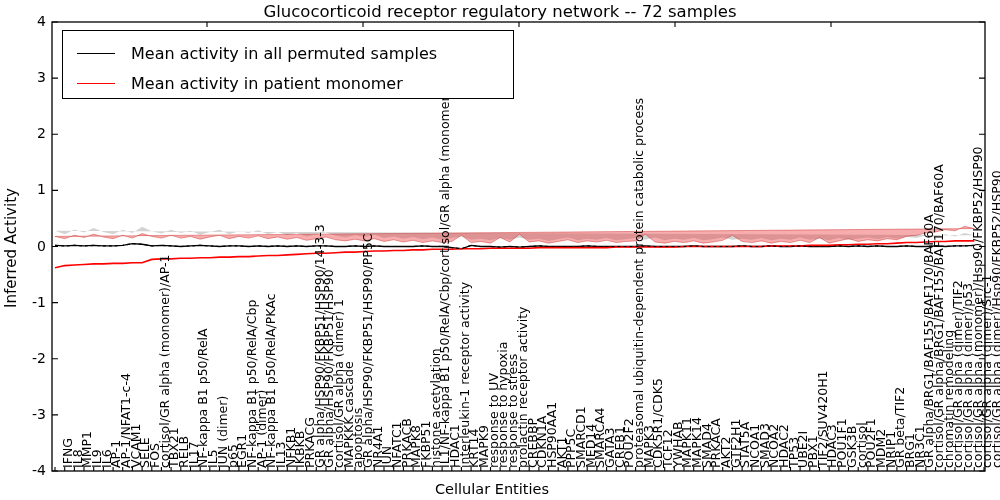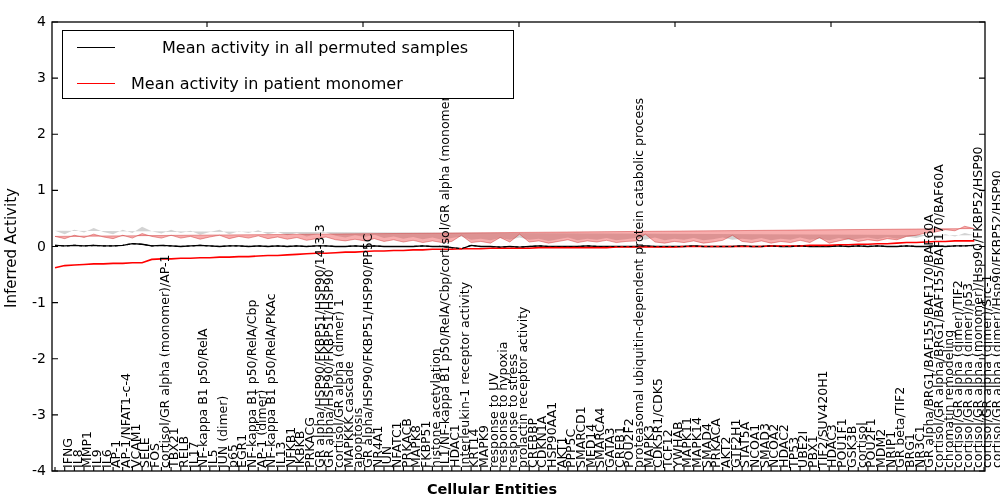--- a/index.html
+++ b/index.html
@@ -3,21 +3,21 @@
 <meta charset="utf-8">
 <style>
   html,body{margin:0;padding:0;background:#ffffff;}
   #figure{position:relative;width:1000px;height:500px;background:#fff;
           font-family:"DejaVu Sans","Liberation Sans",sans-serif;overflow:hidden;}
   #plot-svg{position:absolute;left:0;top:0;}
   .title{position:absolute;left:0;top:2px;width:1000px;text-align:center;
          font-size:16.5px;color:#000;}
   .ylab{position:absolute;left:-64px;top:239px;width:150px;text-align:center;
         font-size:15px;transform:rotate(-90deg);transform-origin:center center;}
-  .xlab{position:absolute;left:0;top:481px;width:984px;text-align:center;font-size:14.5px;font-weight:bold;}
+  .xlab{position:absolute;left:0;top:481px;width:984px;text-align:center;font-size:14.5px;}
   .ytick{position:absolute;width:34px;text-align:right;font-size:14px;color:#000;}
   .xticklab{position:absolute;font-size:12.5px;color:#000;white-space:nowrap;
             transform-origin:0 0;transform:rotate(-90deg);line-height:14px;}
   .legend{position:absolute;left:62px;top:30px;width:450px;height:67px;
           background:#fff;border:1.2px solid #000;z-index:5;}
   .lrow{position:absolute;left:0;height:30px;display:flex;align-items:center;}
   .lline{display:inline-block;width:38px;height:0;border-top:1.6px solid #000;
          margin-left:14px;margin-right:16px;}
   .ltext{font-size:16px;color:#000;}
 </style>
@@ -28,25 +28,26 @@
   <svg id="plot-svg" width="1000" height="500">
       <polygon points="55,230.785 64.67708333333333,234.1525 74.35416666666667,229.6625 84.03125,232.46875 93.70833333333334,227.97875 103.38541666666666,231.9075 113.0625,234.1525 122.73958333333333,229.6625 132.41666666666669,233.03 142.09375,226.85625 151.77083333333331,231.34625 161.44791666666669,233.59125 171.125,229.6625 180.80208333333331,233.03 190.47916666666666,230.785 200.15625,234.71375 209.83333333333334,231.9075 219.51041666666666,229.6625 229.1875,234.1525 238.86458333333334,231.34625 248.54166666666666,233.03 258.21875,230.22375 267.89583333333337,234.1525 277.57291666666663,231.9075 287.25,235.275 296.92708333333337,233.03 306.60416666666663,236.3975 316.28125,234.1525 325.9583333333333,232.46875 335.6354166666667,235.83625 345.3125,237.52 354.9895833333333,235.275 364.6666666666667,236.95875 374.34375,234.71375 384.0208333333333,238.08125 393.6979166666667,236.3975 403.375,238.6425 413.0520833333333,236.95875 422.7291666666667,239.20375 432.40625,237.52 442.0833333333333,239.765 451.7604166666667,238.08125 461.4375,236.3975 471.1145833333333,239.765 480.7916666666667,238.6425 490.46875,240.32625 500.1458333333333,238.08125 509.8229166666667,239.765 519.5,237.52 529.1770833333333,239.765 538.8541666666667,238.6425 548.53125,240.8875 558.2083333333333,239.20375 567.8854166666666,237.52 577.5625,240.32625 587.2395833333334,238.6425 596.9166666666666,239.765 606.59375,238.08125 616.2708333333334,240.32625 625.9479166666666,239.20375 635.625,238.08125 645.3020833333334,239.765 654.9791666666666,237.52 664.65625,240.32625 674.3333333333334,238.6425 684.0104166666666,239.765 693.6875,238.08125 703.3645833333334,240.32625 713.0416666666666,239.20375 722.71875,237.52 732.3958333333334,239.765 742.0729166666666,238.6425 751.75,239.765 761.4270833333334,238.08125 771.1041666666666,240.32625 780.78125,238.6425 790.4583333333334,239.765 800.1354166666666,237.52 809.8125,239.765 819.4895833333334,238.6425 829.1666666666666,240.32625 838.84375,238.08125 848.5208333333334,239.765 858.1979166666666,238.6425 867.875,237.52 877.5520833333334,239.20375 887.2291666666666,236.95875 896.90625,238.6425 906.5833333333334,236.3975 916.2604166666666,238.08125 925.9375,235.275 935.6145833333334,236.95875 945.2916666666666,234.1525 954.96875,236.3975 964.6458333333334,233.03 974.3229166666666,235.275 984,NaN 974.3229166666666,261.0925 964.6458333333334,263.3375 954.96875,259.97 945.2916666666666,262.215 935.6145833333334,258.8475 925.9375,261.0925 916.2604166666666,257.725 906.5833333333334,259.97 896.90625,256.6025 887.2291666666666,258.8475 877.5520833333334,256.04125 867.875,258.28625 858.1979166666666,256.6025 848.5208333333334,255.48 838.84375,257.725 829.1666666666666,254.91875 819.4895833333334,256.6025 809.8125,255.48 800.1354166666666,258.28625 790.4583333333334,255.48 780.78125,256.6025 771.1041666666666,254.91875 761.4270833333334,257.725 751.75,255.48 742.0729166666666,256.6025 732.3958333333334,255.48 722.71875,258.28625 713.0416666666666,256.04125 703.3645833333334,254.91875 693.6875,257.725 684.0104166666666,255.48 674.3333333333334,256.6025 664.65625,254.91875 654.9791666666666,258.28625 645.3020833333334,255.48 635.625,257.725 625.9479166666666,256.04125 616.2708333333334,254.91875 606.59375,257.725 596.9166666666666,255.48 587.2395833333334,257.16375 577.5625,254.91875 567.8854166666666,258.28625 558.2083333333333,256.04125 548.53125,254.3575 538.8541666666667,257.16375 529.1770833333333,255.48 519.5,258.28625 509.8229166666667,255.48 500.1458333333333,257.725 490.46875,254.91875 480.7916666666667,257.16375 471.1145833333333,255.48 461.4375,259.97 451.7604166666667,257.725 442.0833333333333,255.48 432.40625,258.28625 422.7291666666667,256.6025 413.0520833333333,258.8475 403.375,257.16375 393.6979166666667,259.97 384.0208333333333,258.28625 374.34375,262.215 364.6666666666667,259.40875 354.9895833333333,261.65375 345.3125,258.8475 335.6354166666667,261.0925 325.9583333333333,264.46 316.28125,262.77625 306.60416666666663,260.53125 296.92708333333337,263.89875 287.25,261.65375 277.57291666666663,265.5825 267.89583333333337,263.3375 258.21875,267.26625 248.54166666666666,264.46 238.86458333333334,266.14375 229.1875,263.3375 219.51041666666666,267.8275 209.83333333333334,265.5825 200.15625,262.77625 190.47916666666666,266.705 180.80208333333331,263.89875 171.125,267.8275 161.44791666666669,263.89875 151.77083333333331,266.14375 142.09375,271.195 132.41666666666669,264.46 122.73958333333333,267.8275 113.0625,263.3375 103.38541666666666,265.5825 93.70833333333334,270.0725 84.03125,265.02125 74.35416666666667,268.95 64.67708333333333,263.3375" fill="rgba(150,150,150,0.42)" stroke="none" stroke-width="0.8"></polygon>
       <polygon points="55,236.3975 64.67708333333333,238.6425 74.35416666666667,235.275 84.03125,237.52 93.70833333333334,234.1525 103.38541666666666,236.95875 113.0625,238.6425 122.73958333333333,235.275 132.41666666666669,238.08125 142.09375,233.59125 151.77083333333331,236.3975 161.44791666666669,238.08125 171.125,235.275 180.80208333333331,238.08125 190.47916666666666,236.3975 200.15625,239.20375 209.83333333333334,236.95875 219.51041666666666,235.275 229.1875,238.6425 238.86458333333334,236.3975 248.54166666666666,238.08125 258.21875,235.83625 267.89583333333337,238.6425 277.57291666666663,236.95875 287.25,239.20375 296.92708333333337,237.52 306.60416666666663,240.32625 316.28125,238.6425 325.9583333333333,236.95875 335.6354166666667,239.765 345.3125,240.8875 354.9895833333333,239.20375 364.6666666666667,240.8875 374.34375,238.6425 384.0208333333333,241.44875 393.6979166666667,239.765 403.375,242.01 413.0520833333333,240.32625 422.7291666666667,242.57125 432.40625,240.8875 442.0833333333333,242.57125 451.7604166666667,241.44875 461.4375,235.275 471.1145833333333,242.57125 480.7916666666667,241.44875 490.46875,243.1325 500.1458333333333,237.52 509.8229166666667,242.01 519.5,234.1525 529.1770833333333,242.01 538.8541666666667,240.8875 548.53125,243.1325 558.2083333333333,241.44875 567.8854166666666,239.765 577.5625,242.57125 587.2395833333334,240.8875 596.9166666666666,242.01 606.59375,240.32625 616.2708333333334,242.57125 625.9479166666666,241.44875 635.625,240.8875 645.3020833333334,234.1525 654.9791666666666,242.01 664.65625,243.1325 674.3333333333334,241.44875 684.0104166666666,242.57125 693.6875,240.8875 703.3645833333334,243.1325 713.0416666666666,242.01 722.71875,240.32625 732.3958333333334,235.275 742.0729166666666,241.44875 751.75,242.57125 761.4270833333334,240.8875 771.1041666666666,243.1325 780.78125,241.44875 790.4583333333334,242.57125 800.1354166666666,240.32625 809.8125,242.57125 819.4895833333334,237.52 829.1666666666666,243.1325 838.84375,240.8875 848.5208333333334,238.6425 858.1979166666666,241.44875 867.875,239.765 877.5520833333334,240.8875 887.2291666666666,238.6425 896.90625,239.765 906.5833333333334,236.3975 916.2604166666666,235.275 925.9375,233.03 935.6145833333334,231.9075 945.2916666666666,229.6625 954.96875,230.785 964.6458333333334,226.29500000000002 974.3229166666666,228.54 984,NaN 974.3229166666666,255.48 964.6458333333334,257.725 954.96875,254.91875 945.2916666666666,256.6025 935.6145833333334,254.3575 925.9375,255.48 916.2604166666666,253.79625 906.5833333333334,254.91875 896.90625,252.67375 887.2291666666666,254.3575 877.5520833333334,252.1125 867.875,253.79625 858.1979166666666,252.67375 848.5208333333334,255.48 838.84375,253.235 829.1666666666666,250.99 819.4895833333334,256.6025 809.8125,251.55125 800.1354166666666,254.3575 790.4583333333334,251.55125 780.78125,253.235 771.1041666666666,250.99 761.4270833333334,253.79625 751.75,251.55125 742.0729166666666,253.235 732.3958333333334,259.97 722.71875,254.3575 713.0416666666666,252.67375 703.3645833333334,250.99 693.6875,253.79625 684.0104166666666,251.55125 674.3333333333334,253.235 664.65625,250.99 654.9791666666666,252.1125 645.3020833333334,261.0925 635.625,253.79625 625.9479166666666,253.235 616.2708333333334,251.55125 606.59375,254.91875 596.9166666666666,252.67375 587.2395833333334,254.3575 577.5625,252.1125 567.8854166666666,255.48 558.2083333333333,253.235 548.53125,251.55125 538.8541666666667,254.3575 529.1770833333333,252.67375 519.5,261.0925 509.8229166666667,253.235 500.1458333333333,257.725 490.46875,252.1125 480.7916666666667,254.91875 471.1145833333333,253.235 461.4375,261.0925 451.7604166666667,255.48 442.0833333333333,253.79625 432.40625,257.725 422.7291666666667,255.48 413.0520833333333,258.8475 403.375,256.6025 393.6979166666667,261.0925 384.0208333333333,258.8475 374.34375,263.3375 364.6666666666667,261.0925 354.9895833333333,264.46 345.3125,262.215 335.6354166666667,265.02125 325.9583333333333,268.95 316.28125,267.8275 306.60416666666663,265.5825 296.92708333333337,270.0725 287.25,267.8275 277.57291666666663,271.75625 267.89583333333337,270.0725 258.21875,274.5625 248.54166666666666,272.3175 238.86458333333334,275.685 229.1875,273.44 219.51041666666666,279.0525 209.83333333333334,276.8075 200.15625,274.5625 190.47916666666666,279.0525 180.80208333333331,276.8075 171.125,281.2975 161.44791666666669,277.93 151.77083333333331,280.175 142.09375,286.90999999999997 132.41666666666669,283.5425 122.73958333333333,281.2975 113.0625,285.7875 103.38541666666666,282.98125 93.70833333333334,289.155 84.03125,284.665 74.35416666666667,291.4 64.67708333333333,286.90999999999997" fill="rgba(235,60,60,0.42)" stroke="rgba(205,40,40,0.55)" stroke-width="0.8"></polygon>
       <polyline points="55,245.3775 64.67708333333333,245.93875 74.35416666666667,245.3775 84.03125,245.93875 93.70833333333334,245.3775 103.38541666666666,245.93875 113.0625,245.93875 122.73958333333333,245.3775 132.41666666666669,243.69375 142.09375,244.255 151.77083333333331,245.93875 161.44791666666669,245.3775 171.125,245.93875 180.80208333333331,246.5 190.47916666666666,245.93875 200.15625,245.3775 209.83333333333334,245.93875 219.51041666666666,246.5 229.1875,245.93875 238.86458333333334,245.93875 248.54166666666666,246.5 258.21875,245.93875 267.89583333333337,246.5 277.57291666666663,245.93875 287.25,246.5 296.92708333333337,245.93875 306.60416666666663,246.5 316.28125,245.93875 325.9583333333333,245.93875 335.6354166666667,246.5 345.3125,246.5 354.9895833333333,245.93875 364.6666666666667,246.5 374.34375,245.93875 384.0208333333333,246.5 393.6979166666667,246.5 403.375,246.5 413.0520833333333,246.5 422.7291666666667,245.93875 432.40625,246.5 442.0833333333333,246.5 451.7604166666667,247.6225 461.4375,248.745 471.1145833333333,245.3775 480.7916666666667,246.5 490.46875,246.5 500.1458333333333,247.06125 509.8229166666667,246.5 519.5,247.06125 529.1770833333333,246.5 538.8541666666667,245.93875 548.53125,246.5 558.2083333333333,246.5 567.8854166666666,246.5 577.5625,246.5 587.2395833333334,245.93875 596.9166666666666,246.5 606.59375,246.5 616.2708333333334,246.5 625.9479166666666,246.5 635.625,246.5 645.3020833333334,245.93875 654.9791666666666,246.5 664.65625,246.5 674.3333333333334,246.5 684.0104166666666,246.5 693.6875,245.93875 703.3645833333334,246.5 713.0416666666666,246.5 722.71875,246.5 732.3958333333334,246.5 742.0729166666666,245.93875 751.75,246.5 761.4270833333334,246.5 771.1041666666666,245.93875 780.78125,246.5 790.4583333333334,246.5 800.1354166666666,245.93875 809.8125,246.5 819.4895833333334,246.5 829.1666666666666,246.5 838.84375,245.93875 848.5208333333334,246.5 858.1979166666666,245.93875 867.875,246.5 877.5520833333334,245.93875 887.2291666666666,246.5 896.90625,246.5 906.5833333333334,245.93875 916.2604166666666,246.5 925.9375,246.5 935.6145833333334,245.93875 945.2916666666666,246.5 954.96875,245.93875 964.6458333333334,245.93875 974.3229166666666,245.3775" fill="none" stroke="#000000" stroke-width="1.3" stroke-dasharray="none"></polyline>
       <polyline points="55,267.8275 64.67708333333333,265.5825 74.35416666666667,265.02125 84.03125,264.46 93.70833333333334,263.89875 103.38541666666666,263.89875 113.0625,263.3375 122.73958333333333,263.3375 132.41666666666669,262.77625 142.09375,262.77625 151.77083333333331,259.40875 161.44791666666669,258.8475 171.125,258.8475 180.80208333333331,258.28625 190.47916666666666,258.28625 200.15625,257.725 209.83333333333334,257.725 219.51041666666666,257.16375 229.1875,257.16375 238.86458333333334,256.6025 248.54166666666666,256.6025 258.21875,256.04125 267.89583333333337,255.48 277.57291666666663,255.48 287.25,254.91875 296.92708333333337,254.3575 306.60416666666663,253.79625 316.28125,253.235 325.9583333333333,253.235 335.6354166666667,252.67375 345.3125,252.1125 354.9895833333333,252.1125 364.6666666666667,251.55125 374.34375,250.99 384.0208333333333,250.99 393.6979166666667,250.42875 403.375,250.42875 413.0520833333333,249.8675 422.7291666666667,249.8675 432.40625,249.30625 442.0833333333333,249.30625 451.7604166666667,249.30625 461.4375,248.745 471.1145833333333,248.745 480.7916666666667,248.745 490.46875,248.18375 500.1458333333333,248.18375 509.8229166666667,248.18375 519.5,248.18375 529.1770833333333,248.18375 538.8541666666667,247.6225 548.53125,247.6225 558.2083333333333,247.6225 567.8854166666666,247.6225 577.5625,247.6225 587.2395833333334,247.6225 596.9166666666666,247.6225 606.59375,247.6225 616.2708333333334,247.06125 625.9479166666666,247.06125 635.625,247.06125 645.3020833333334,247.06125 654.9791666666666,247.06125 664.65625,247.06125 674.3333333333334,247.06125 684.0104166666666,246.5 693.6875,246.5 703.3645833333334,246.5 713.0416666666666,246.5 722.71875,246.5 732.3958333333334,246.5 742.0729166666666,246.5 751.75,246.5 761.4270833333334,246.5 771.1041666666666,245.93875 780.78125,245.93875 790.4583333333334,245.93875 800.1354166666666,245.93875 809.8125,245.3775 819.4895833333334,245.3775 829.1666666666666,245.3775 838.84375,244.81625 848.5208333333334,244.81625 858.1979166666666,244.255 867.875,244.255 877.5520833333334,243.69375 887.2291666666666,243.69375 896.90625,243.1325 906.5833333333334,242.57125 916.2604166666666,242.57125 925.9375,242.01 935.6145833333334,241.44875 945.2916666666666,241.44875 954.96875,240.8875 964.6458333333334,240.8875 974.3229166666666,240.8875" fill="none" stroke="#ff0000" stroke-width="1.6" stroke-dasharray="none"></polyline>
       <polyline points="55,245.3775 64.67708333333333,245.93875 74.35416666666667,245.3775 84.03125,245.93875 93.70833333333334,245.3775 103.38541666666666,245.93875 113.0625,245.93875 122.73958333333333,245.3775 132.41666666666669,243.69375 142.09375,244.255 151.77083333333331,245.93875 161.44791666666669,245.3775 171.125,245.93875 180.80208333333331,246.5 190.47916666666666,245.93875 200.15625,245.3775 209.83333333333334,245.93875 219.51041666666666,246.5 229.1875,245.93875 238.86458333333334,245.93875 248.54166666666666,246.5 258.21875,245.93875 267.89583333333337,246.5 277.57291666666663,245.93875 287.25,246.5 296.92708333333337,245.93875 306.60416666666663,246.5 316.28125,245.93875 325.9583333333333,245.93875 335.6354166666667,246.5 345.3125,246.5 354.9895833333333,245.93875 364.6666666666667,246.5 374.34375,245.93875 384.0208333333333,246.5 393.6979166666667,246.5 403.375,246.5 413.0520833333333,246.5 422.7291666666667,245.93875 432.40625,246.5 442.0833333333333,246.5 451.7604166666667,247.6225 461.4375,248.745 471.1145833333333,245.3775 480.7916666666667,246.5 490.46875,246.5 500.1458333333333,247.06125 509.8229166666667,246.5 519.5,247.06125 529.1770833333333,246.5 538.8541666666667,245.93875 548.53125,246.5 558.2083333333333,246.5 567.8854166666666,246.5 577.5625,246.5 587.2395833333334,245.93875 596.9166666666666,246.5 606.59375,246.5 616.2708333333334,246.5 625.9479166666666,246.5 635.625,246.5 645.3020833333334,245.93875 654.9791666666666,246.5 664.65625,246.5 674.3333333333334,246.5 684.0104166666666,246.5 693.6875,245.93875 703.3645833333334,246.5 713.0416666666666,246.5 722.71875,246.5 732.3958333333334,246.5 742.0729166666666,245.93875 751.75,246.5 761.4270833333334,246.5 771.1041666666666,245.93875 780.78125,246.5 790.4583333333334,246.5 800.1354166666666,245.93875 809.8125,246.5 819.4895833333334,246.5 829.1666666666666,246.5 838.84375,245.93875 848.5208333333334,246.5 858.1979166666666,245.93875 867.875,246.5 877.5520833333334,245.93875 887.2291666666666,246.5 896.90625,246.5 906.5833333333334,245.93875 916.2604166666666,246.5 925.9375,246.5 935.6145833333334,245.93875 945.2916666666666,246.5 954.96875,245.93875 964.6458333333334,245.93875 974.3229166666666,245.3775" fill="none" stroke="#000000" stroke-width="1.2" stroke-dasharray="3,3"></polyline>
       <rect x="52" y="22" width="933" height="449" fill="none" stroke="#000" stroke-width="1.3"></rect>
       <path d="M52,22 h6 M985,22 h-6 M52,78.125 h6 M985,78.125 h-6 M52,134.25 h6 M985,134.25 h-6 M52,190.375 h6 M985,190.375 h-6 M52,246.5 h6 M985,246.5 h-6 M52,302.625 h6 M985,302.625 h-6 M52,358.75 h6 M985,358.75 h-6 M52,414.875 h6 M985,414.875 h-6 M52,471 h6 M985,471 h-6 M55.0,471 v-4 M64.7,471 v-4 M74.4,471 v-4 M84.0,471 v-4 M93.7,471 v-4 M103.4,471 v-4 M113.1,471 v-4 M122.7,471 v-4 M132.4,471 v-4 M142.1,471 v-4 M151.8,471 v-4 M161.4,471 v-4 M171.1,471 v-4 M180.8,471 v-4 M190.5,471 v-4 M200.2,471 v-4 M209.8,471 v-4 M219.5,471 v-4 M229.2,471 v-4 M238.9,471 v-4 M248.5,471 v-4 M258.2,471 v-4 M267.9,471 v-4 M277.6,471 v-4 M287.3,471 v-4 M296.9,471 v-4 M306.6,471 v-4 M316.3,471 v-4 M326.0,471 v-4 M335.6,471 v-4 M345.3,471 v-4 M355.0,471 v-4 M364.7,471 v-4 M374.3,471 v-4 M384.0,471 v-4 M393.7,471 v-4 M403.4,471 v-4 M413.1,471 v-4 M422.7,471 v-4 M432.4,471 v-4 M442.1,471 v-4 M451.8,471 v-4 M461.4,471 v-4 M471.1,471 v-4 M480.8,471 v-4 M490.5,471 v-4 M500.1,471 v-4 M509.8,471 v-4 M519.5,471 v-4 M529.2,471 v-4 M538.9,471 v-4 M548.5,471 v-4 M558.2,471 v-4 M567.9,471 v-4 M577.6,471 v-4 M587.2,471 v-4 M596.9,471 v-4 M606.6,471 v-4 M616.3,471 v-4 M625.9,471 v-4 M635.6,471 v-4 M645.3,471 v-4 M655.0,471 v-4 M664.7,471 v-4 M674.3,471 v-4 M684.0,471 v-4 M693.7,471 v-4 M703.4,471 v-4 M713.0,471 v-4 M722.7,471 v-4 M732.4,471 v-4 M742.1,471 v-4 M751.8,471 v-4 M761.4,471 v-4 M771.1,471 v-4 M780.8,471 v-4 M790.5,471 v-4 M800.1,471 v-4 M809.8,471 v-4 M819.5,471 v-4 M829.2,471 v-4 M838.8,471 v-4 M848.5,471 v-4 M858.2,471 v-4 M867.9,471 v-4 M877.6,471 v-4 M887.2,471 v-4 M896.9,471 v-4 M906.6,471 v-4 M916.3,471 v-4 M925.9,471 v-4 M935.6,471 v-4 M945.3,471 v-4 M955.0,471 v-4 M964.6,471 v-4 M974.3,471 v-4 M984.0,471 v-4 M207,22 v5 M363,22 v5 M519,22 v5 M675,22 v5 M831,22 v5 " stroke="#000" stroke-width="1.1" fill="none"></path>
     </svg>
 
+  <div class="title">Glucocorticoid receptor regulatory network -- 72 samples</div>
   <div class="ylab">Inferred Activity</div>
   <div class="xlab">Cellular Entities</div>
 
   <div class="legend">
-    <div class="lrow" style="top:1px;gap:31px;">
+    <div class="lrow" style="top:7px;">
       <span class="lline" id="lline0" style="border-top-color: rgb(0, 0, 0);"></span>
       <span class="ltext">Mean activity in all permuted samples</span>
     </div>
     <div class="lrow" style="top:37px;">
       <span class="lline" id="lline1" style="border-top-color: rgb(255, 0, 0);"></span>
       <span class="ltext">Mean activity in patient monomer</span>
     </div>
   </div>
 
   <div id="yticks">

